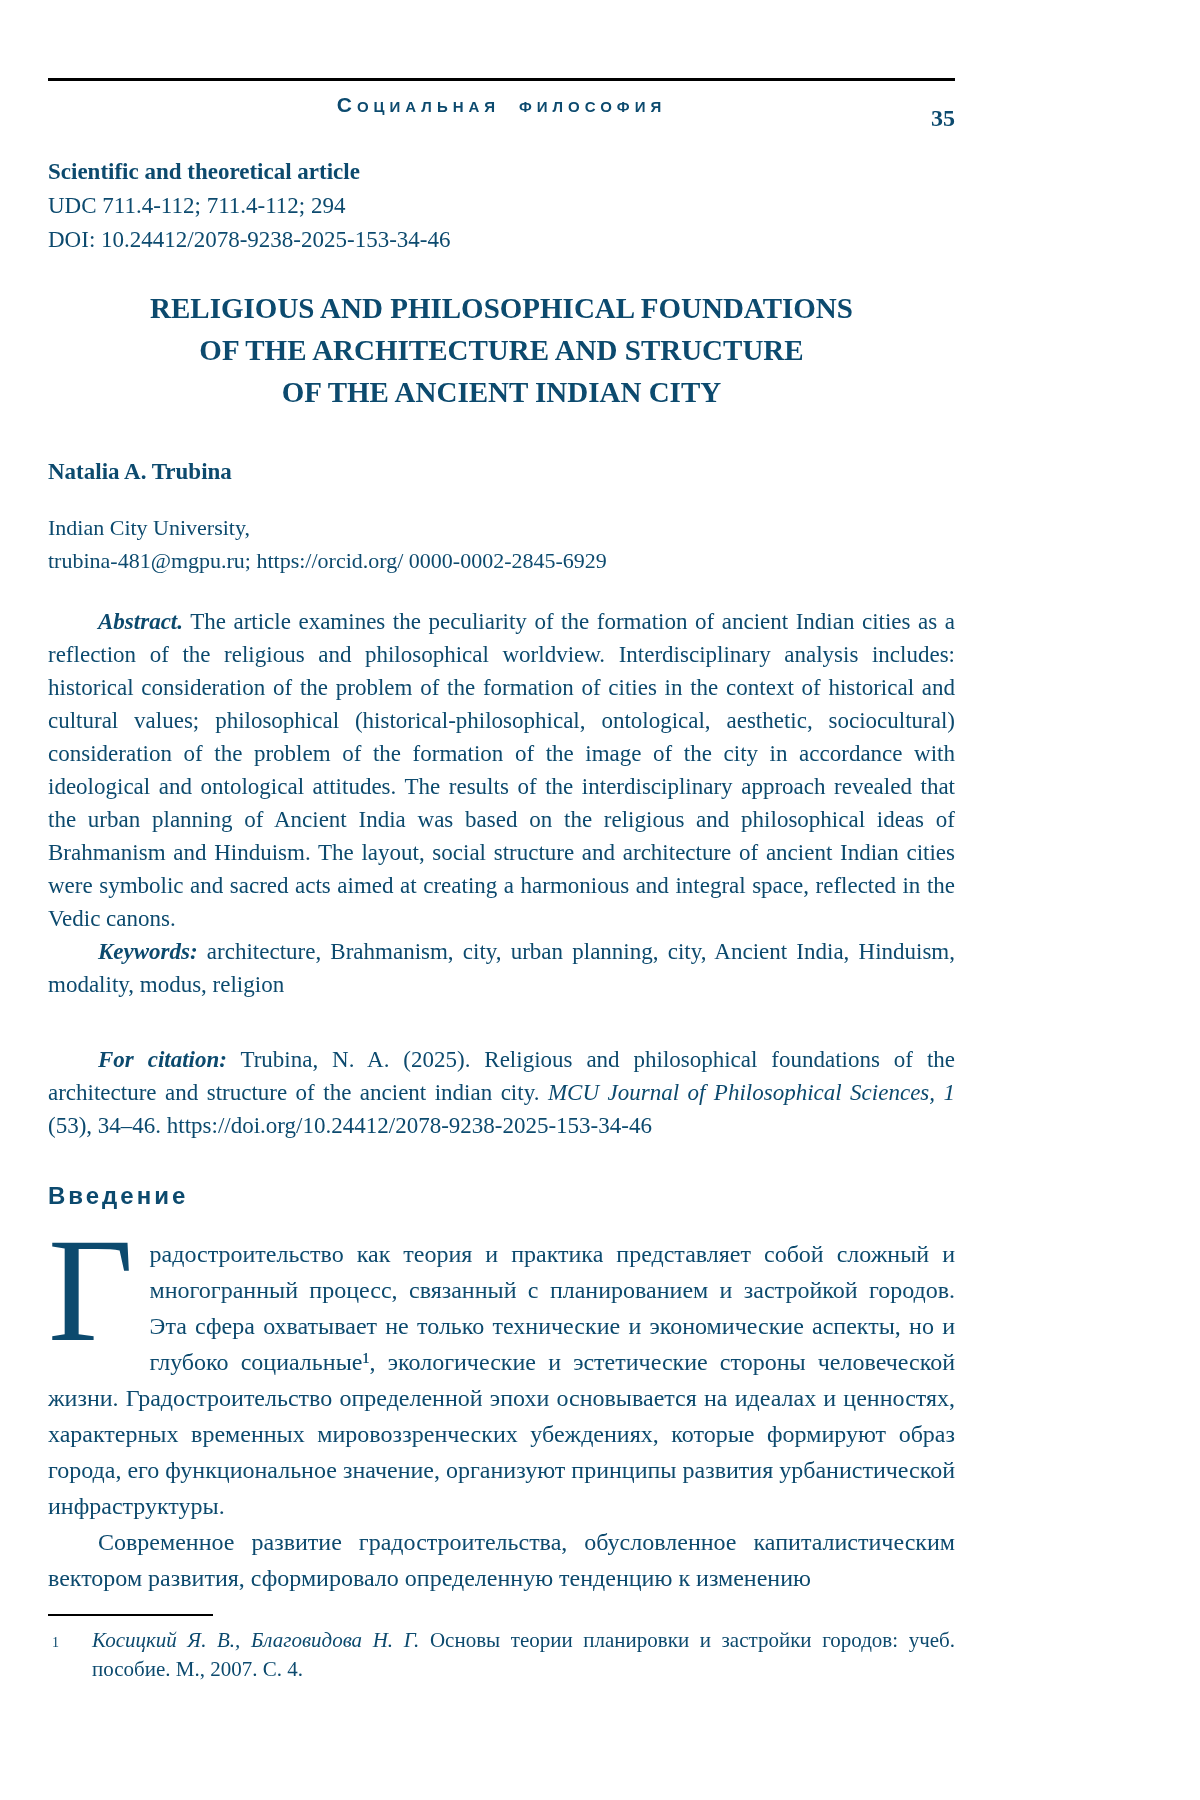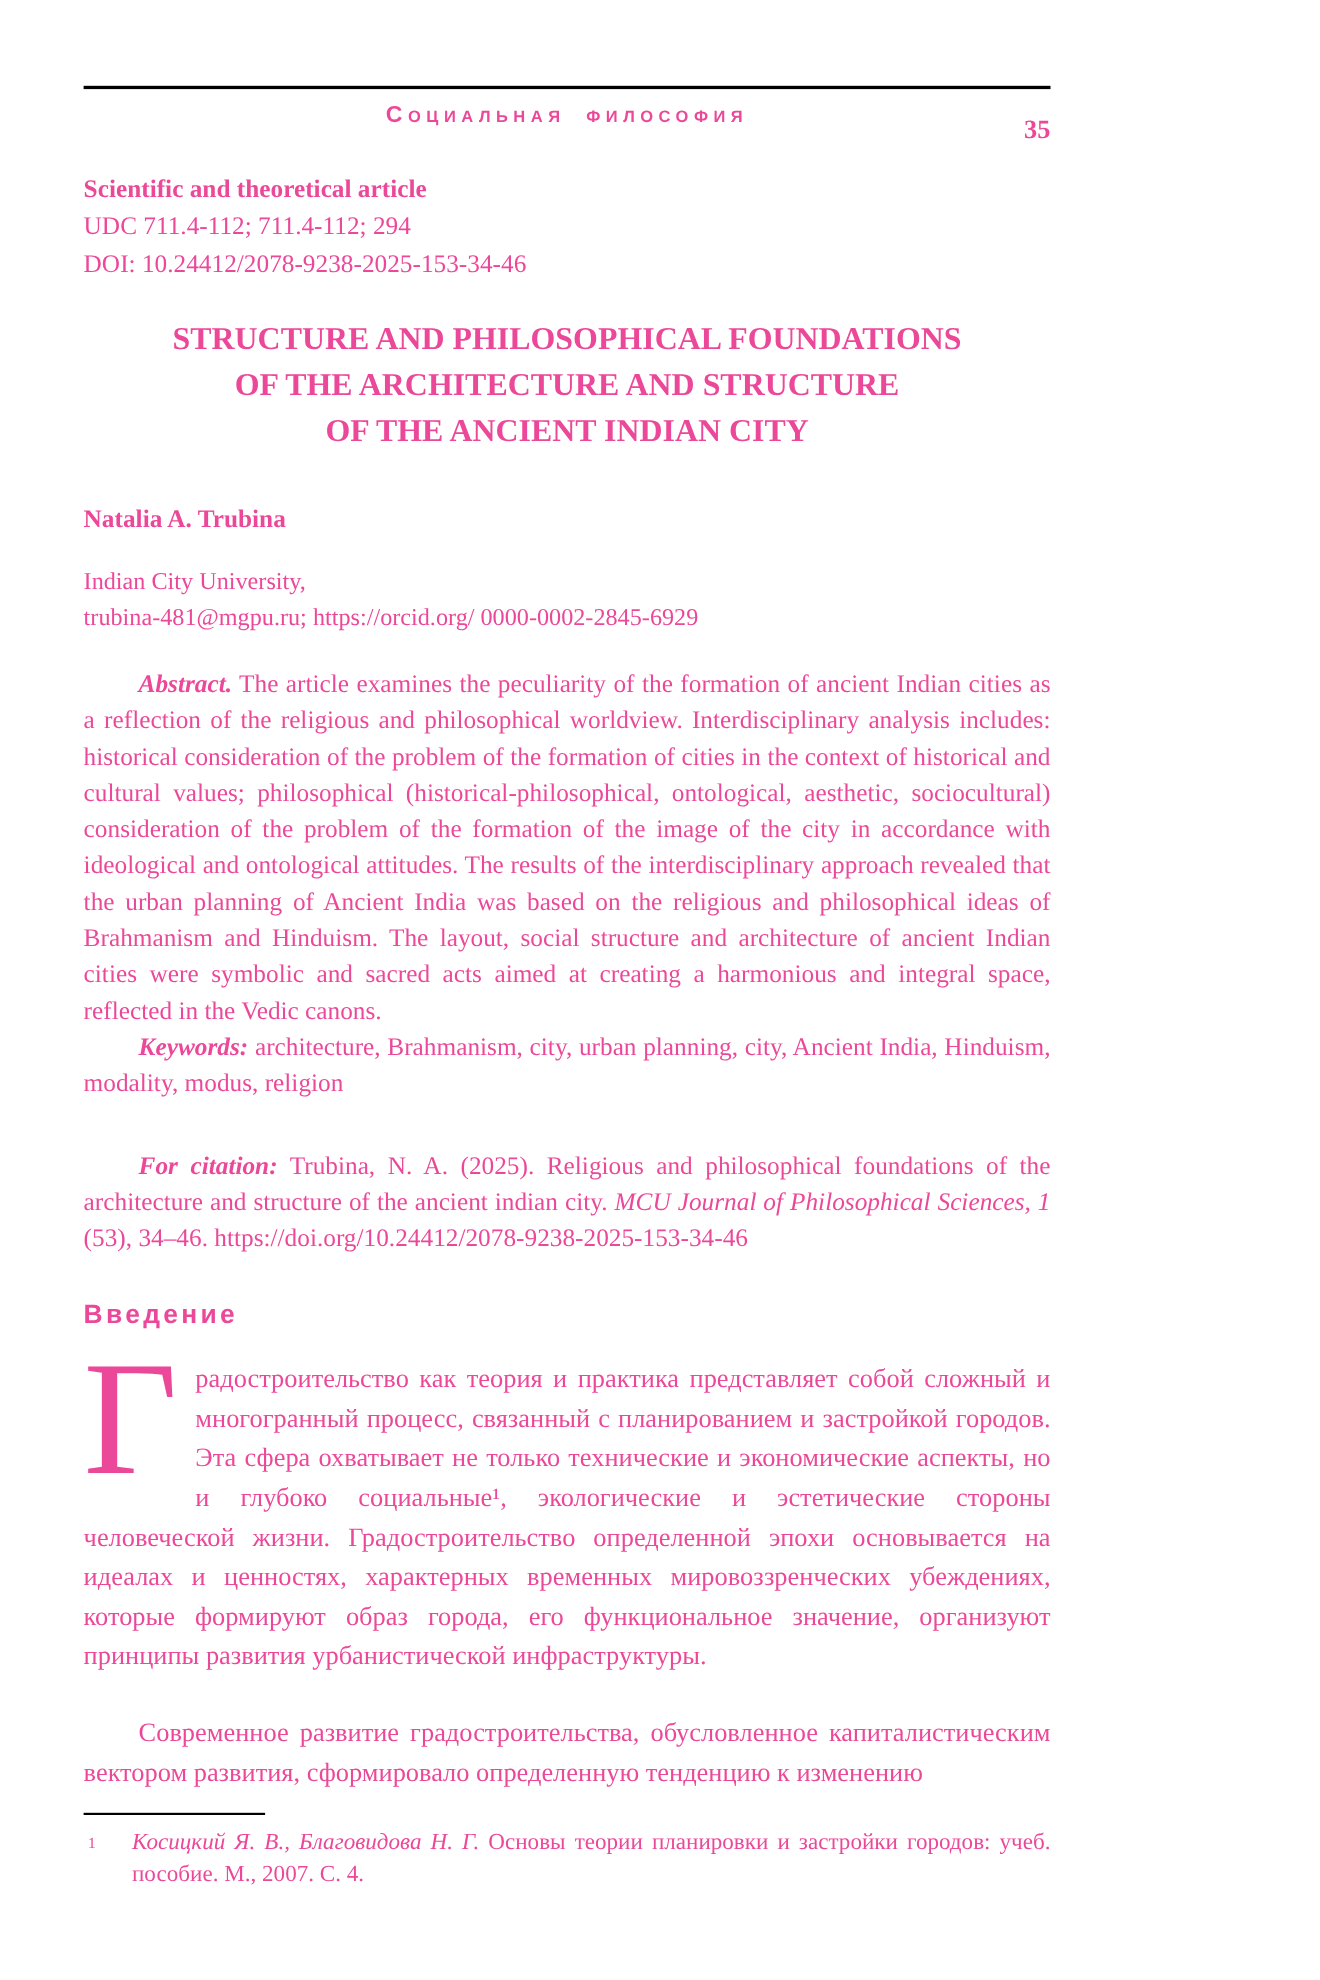--- a/index.html
+++ b/index.html
@@ -5,23 +5,23 @@
   html, body {
     margin: 0;
     padding: 0;
     background: #ffffff;
   }
   .page {
     position: relative;
     width: 1200px;
     height: 1800px;
     box-sizing: border-box;
-    padding: 78px 245px 0 76px;
+    padding: 78px 245px 0 48px;
     background: #ffffff;
-    color: #ec4899;
+    color: #0c4a6e;
     font-family: "Liberation Serif", serif;
     overflow: hidden;
   }
   
   .rh-rule {
     border: 0;
     border-top: 3px solid #000;
     height: 0;
     margin: 0 0 4px 0;
   }
@@ -95,21 +95,21 @@
     letter-spacing: 3px;
   }
   
   p.body-para {
     margin: 0;
     font-size: 24px;
     line-height: 36px;
     text-align: justify;
   }
   p.p1 { margin-top: 26px; text-indent: 0; }
-  p.p2 { text-indent: 50px; margin-top: 34px; }
+  p.p2 { text-indent: 50px; }
   .dropcap {
     float: left;
     font-size: 148px;
     line-height: 108px;
     height: 110px;
     padding: 0 16px 0 0;
   }
   
   .footnote { margin-top: 18px; }
   .fn-rule {
@@ -146,21 +146,21 @@
     </div>
   </div>
 
   <div class="meta">
     <div class="article-type">Scientific and theoretical article</div>
     <div>UDC 711.4-112; 711.4-112; 294</div>
     <div>DOI: 10.24412/2078-9238-2025-153-34-46</div>
   </div>
 
   <div class="title">
-    <div class="title-line">STRUCTURE AND PHILOSOPHICAL FOUNDATIONS</div>
+    <div class="title-line">RELIGIOUS AND PHILOSOPHICAL FOUNDATIONS</div>
     <div class="title-line">OF THE ARCHITECTURE AND STRUCTURE</div>
     <div class="title-line">OF THE ANCIENT INDIAN CITY</div>
   </div>
 
   <div class="author">Natalia A. Trubina</div>
 
   <div class="affiliation">
     <div>Indian City University,</div>
     <div>
       <span>trubina-481@mgpu.ru;</span>

